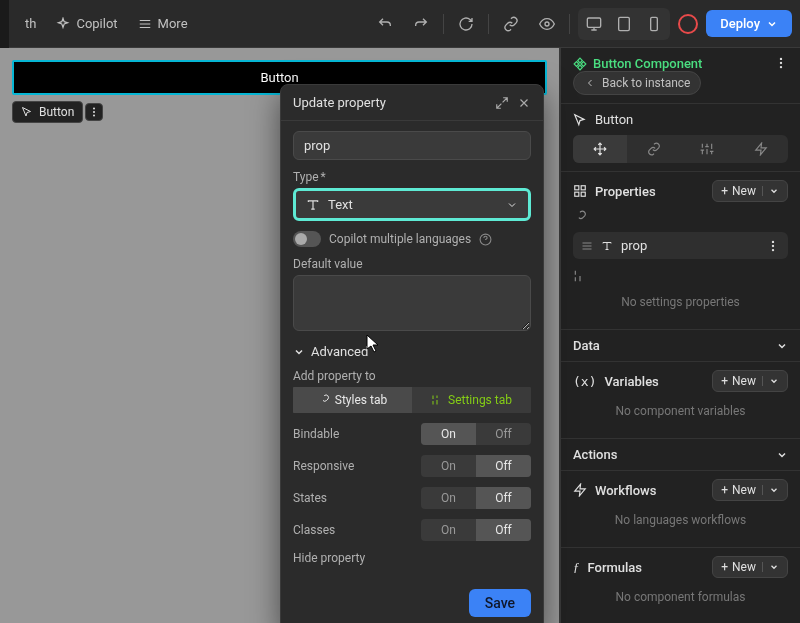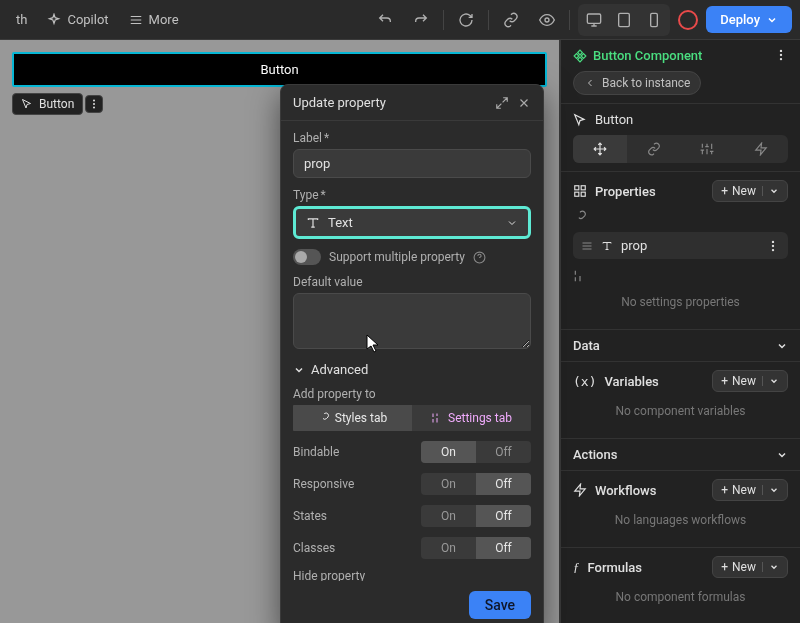--- a/index.html
+++ b/index.html
@@ -1,19 +1,19 @@
 <!DOCTYPE html>
 <html><head>
 <meta charset="utf-8">
 <style>
   *{box-sizing:border-box;margin:0;padding:0;font-family:-apple-system,BlinkMacSystemFont,'Segoe UI',Roboto,sans-serif;}
   body{width:800px;height:623px;background:#1a1a1a;color:#e0e0e0;font-size:13px;overflow:hidden;position:relative;}
   
   
-  .topbar{height:40px;background:#2a2a2a;border-bottom:1px solid #3a3a3a;display:flex;align-items:center;padding:0 8px;justify-content:space-between;}
+  .topbar{height:48px;background:#2a2a2a;border-bottom:1px solid #3a3a3a;display:flex;align-items:center;padding:0 8px;justify-content:space-between;margin-left:9px;}
   .topbar-left{display:flex;align-items:center;gap:4px;}
   .topbar-item{display:flex;align-items:center;gap:6px;padding:4px 8px;color:#c0c0c0;font-size:13px;border-radius:4px;}
   .topbar-right{display:flex;align-items:center;gap:8px;}
   .icon-btn{width:28px;height:28px;display:flex;align-items:center;justify-content:center;color:#b0b0b0;border-radius:4px;}
   .icon-group{display:flex;align-items:center;gap:2px;background:#333;border-radius:6px;padding:2px;}
   .deploy-btn{background:#3b82f6;color:#fff;padding:6px 14px;border-radius:6px;font-size:13px;font-weight:500;display:flex;align-items:center;gap:6px;}
   .red-dot{width:20px;height:20px;border:2px solid #e84a4a;border-radius:50%;}
   .divider-v{width:1px;height:20px;background:#444;}
   
   
@@ -35,38 +35,38 @@
   .req::after{content:'*';margin-left:2px;}
   .text-input{width:100%;background:#3a3a3a;border:1px solid #4a4a4a;border-radius:6px;padding:6px 10px;color:#e0e0e0;font-size:13px;}
   .select-input{width:100%;background:#3a3a3a;border:3px solid #5eead4;border-radius:6px;padding:6px 10px;color:#e0e0e0;font-size:13px;display:flex;align-items:center;justify-content:space-between;}
   .select-left{display:flex;align-items:center;gap:8px;}
   .textarea{width:100%;height:56px;background:#3a3a3a;border:1px solid #4a4a4a;border-radius:6px;padding:6px 10px;color:#e0e0e0;resize:vertical;}
   .toggle-row{display:flex;align-items:center;gap:8px;}
   .sw{width:28px;height:16px;background:#555;border-radius:8px;position:relative;}
   .sw::after{content:'';position:absolute;width:12px;height:12px;background:#aaa;border-radius:50%;top:2px;left:2px;}
   .adv-header{display:flex;align-items:center;gap:6px;font-size:13px;color:#e0e0e0;cursor:pointer;}
   .segment{display:flex;width:100%;background:#3a3a3a;border-radius:1px;overflow:hidden;}
-  .segment-item{flex:1;padding:6px 0;text-align:center;font-size:12px;color:#f0abfc;display:flex;align-items:center;justify-content:center;gap:5px;}
+  .segment-item{flex:1;padding:6px 0;text-align:center;font-size:12px;color:#84cc16;display:flex;align-items:center;justify-content:center;gap:5px;}
   .segment-item.active{background:#4a4a4a;color:#e8e8e8;}
   .opt-row{display:flex;align-items:center;justify-content:space-between;}
   .opt-label{font-size:12px;color:#b0b0b0;}
   .onoff{display:flex;width:110px;background:#3a3a3a;border-radius:4px;overflow:hidden;font-size:12px;}
   .onoff>div{flex:1;text-align:center;padding:4px 0;color:#999;}
   .onoff>div.sel{background:#555;color:#e8e8e8;}
   .modal-footer{display:flex;justify-content:flex-end;padding:10px 12px 12px;}
   .save-btn{background:#3b82f6;color:#0f172a;padding:6px 16px;border-radius:6px;font-size:14px;font-weight:500;}
   .cursor-pointer{position:absolute;left:366px;top:334px;z-index:25;pointer-events:none;}
   
   
   .panel{width:240px;background:#222;border-left:1px solid #3a3a3a;display:flex;flex-direction:column;overflow-y:auto;}
   .panel-sec{padding:8px 12px;border-bottom:1px solid #333;}
   .panel-sec.no-border{border-bottom:none;}
   .comp-header{display:flex;align-items:flex-start;justify-content:space-between;}
   .comp-title{color:#4ade80;font-size:13px;font-weight:500;display:flex;align-items:center;gap:6px;}
-  .back-chip{display:inline-flex;align-items:center;gap:6px;background:#333;border:1px solid #444;border-radius:14px;padding:4px 10px;font-size:12px;color:#c0c0c0;margin-top:8px;}
+  .back-chip{display:inline-flex;align-items:center;gap:6px;background:#333;border:1px solid #444;border-radius:14px;padding:4px 10px;font-size:12px;color:#c0c0c0;margin-top:0;}
   .sel-row{display:flex;align-items:center;gap:8px;font-size:13px;color:#e0e0e0;}
   .mini-tabs{display:flex;width:100%;background:#2f2f2f;border-radius:6px;overflow:hidden;margin-top:8px;}
   .mini-tab{flex:1;height:28px;display:flex;align-items:center;justify-content:center;color:#888;}
   .mini-tab.active{background:#3a3a3a;color:#e0e0e0;}
   .sec-head{display:flex;align-items:center;justify-content:space-between;}
   .sec-title{font-size:13px;color:#e0e0e0;display:flex;align-items:center;gap:8px;font-weight:500;}
   .new-btn{display:flex;align-items:center;gap:4px;background:#333;border:1px solid #444;border-radius:6px;padding:3px 8px;font-size:12px;color:#e0e0e0;}
   .new-btn .chev{border-left:1px solid #555;padding-left:6px;margin-left:2px;}
   .prop-row{display:flex;align-items:center;justify-content:space-between;background:#2f2f2f;border-radius:6px;padding:6px 8px;margin-top:8px;}
   .prop-row-left{display:flex;align-items:center;gap:8px;}
@@ -373,40 +373,39 @@
       <svg width="14" height="14" viewBox="0 0 24 24" fill="none" stroke="#aaa" stroke-width="2">
           <path d="M14 3h7v7M10 21H3v-7M21 3l-8 8M3 21l8-8"></path>
         </svg>
       <svg width="14" height="14" viewBox="0 0 24 24" fill="none" stroke="#aaa" stroke-width="2">
           <path d="M18 6L6 18M6 6l12 12"></path>
         </svg>
     </div>
   </div>
   <div class="modal-body">
     <div>
-      <span class="fld-label req">Label</span>
       <input class="text-input" value="prop" style="">
     </div>
     <div>
       <span class="fld-label req">Type</span>
       <div class="select-input">
         <div class="select-left">
           <svg width="14" height="14" viewBox="0 0 24 24" fill="none" stroke="currentColor" stroke-width="2">
               <path d="M4 7V5h16v2M12 5v14M9 19h6"></path>
             </svg>
           <span>Text</span>
         </div>
         <svg width="12" height="12" viewBox="0 0 24 24" fill="none" stroke="currentColor" stroke-width="2">
             <path d="M6 9l6 6 6-6"></path>
           </svg>
       </div>
     </div>
     <div class="toggle-row">
       <div class="sw"></div>
-      <span class="fld-label" style="margin:0;">Support multiple property</span>
+      <span class="fld-label" style="margin:0;">Copilot multiple languages</span>
       <svg width="13" height="13" viewBox="0 0 24 24" fill="none" stroke="#888" stroke-width="2">
           <circle cx="12" cy="12" r="10"></circle>
           <path d="M9 9a3 3 0 016 0c0 2-3 2-3 4M12 17h0"></path>
         </svg>
     </div>
     <div>
       <span class="fld-label">Default value</span>
       <textarea class="textarea" style=""></textarea>
     </div>
     <div class="adv-header">

